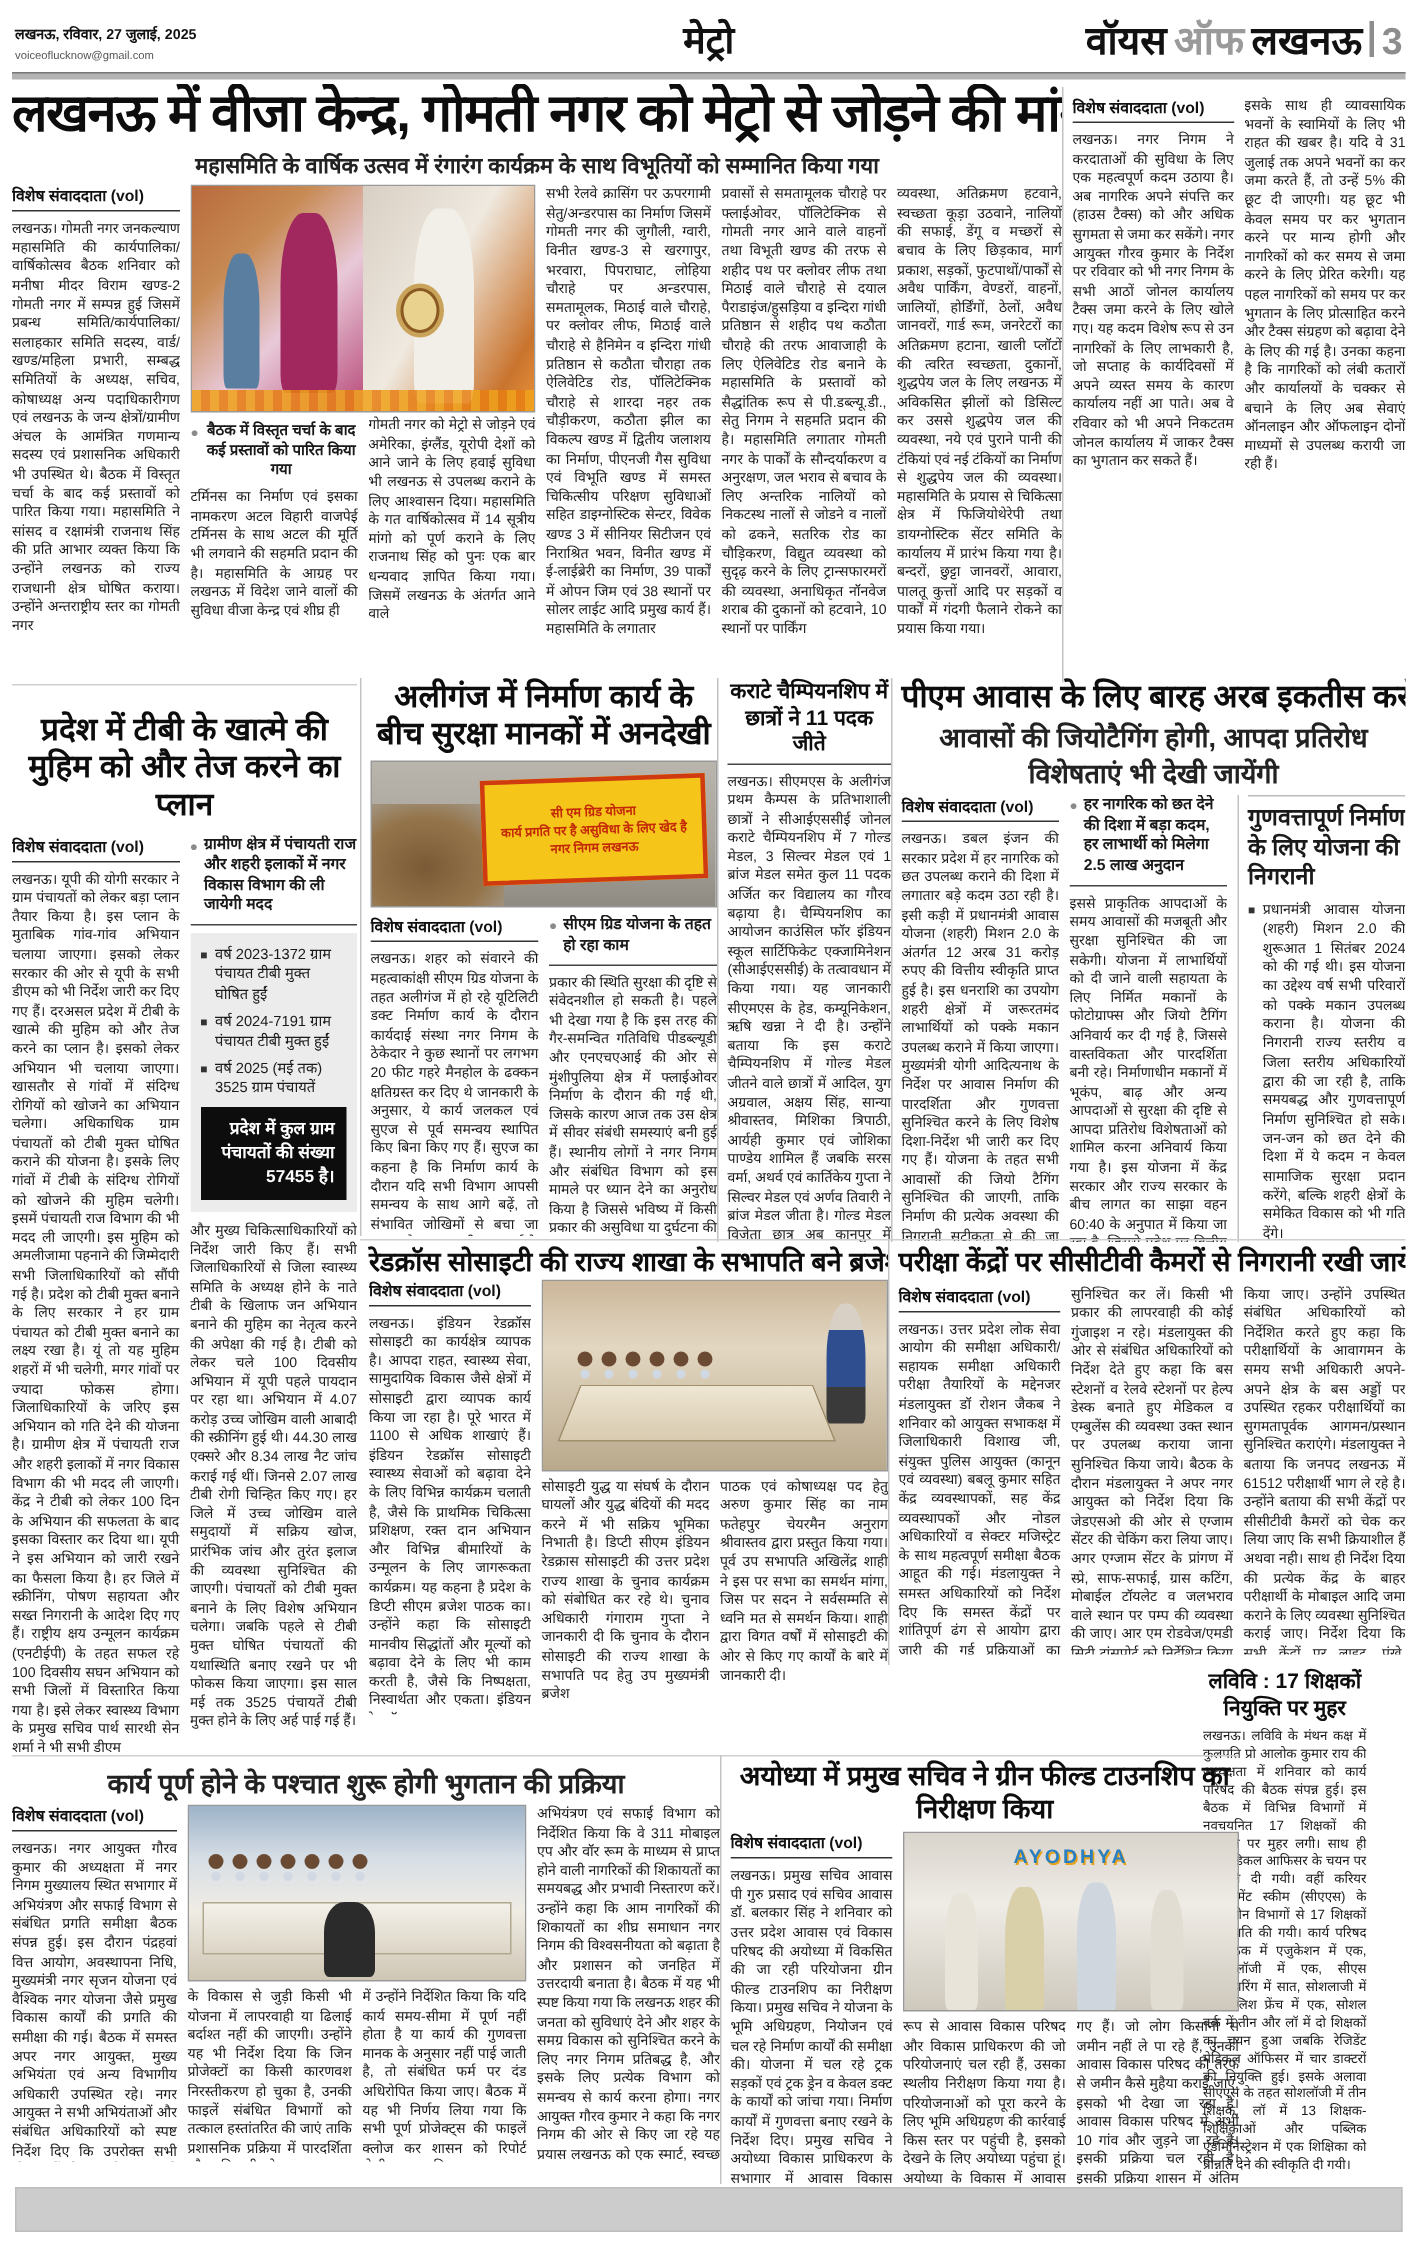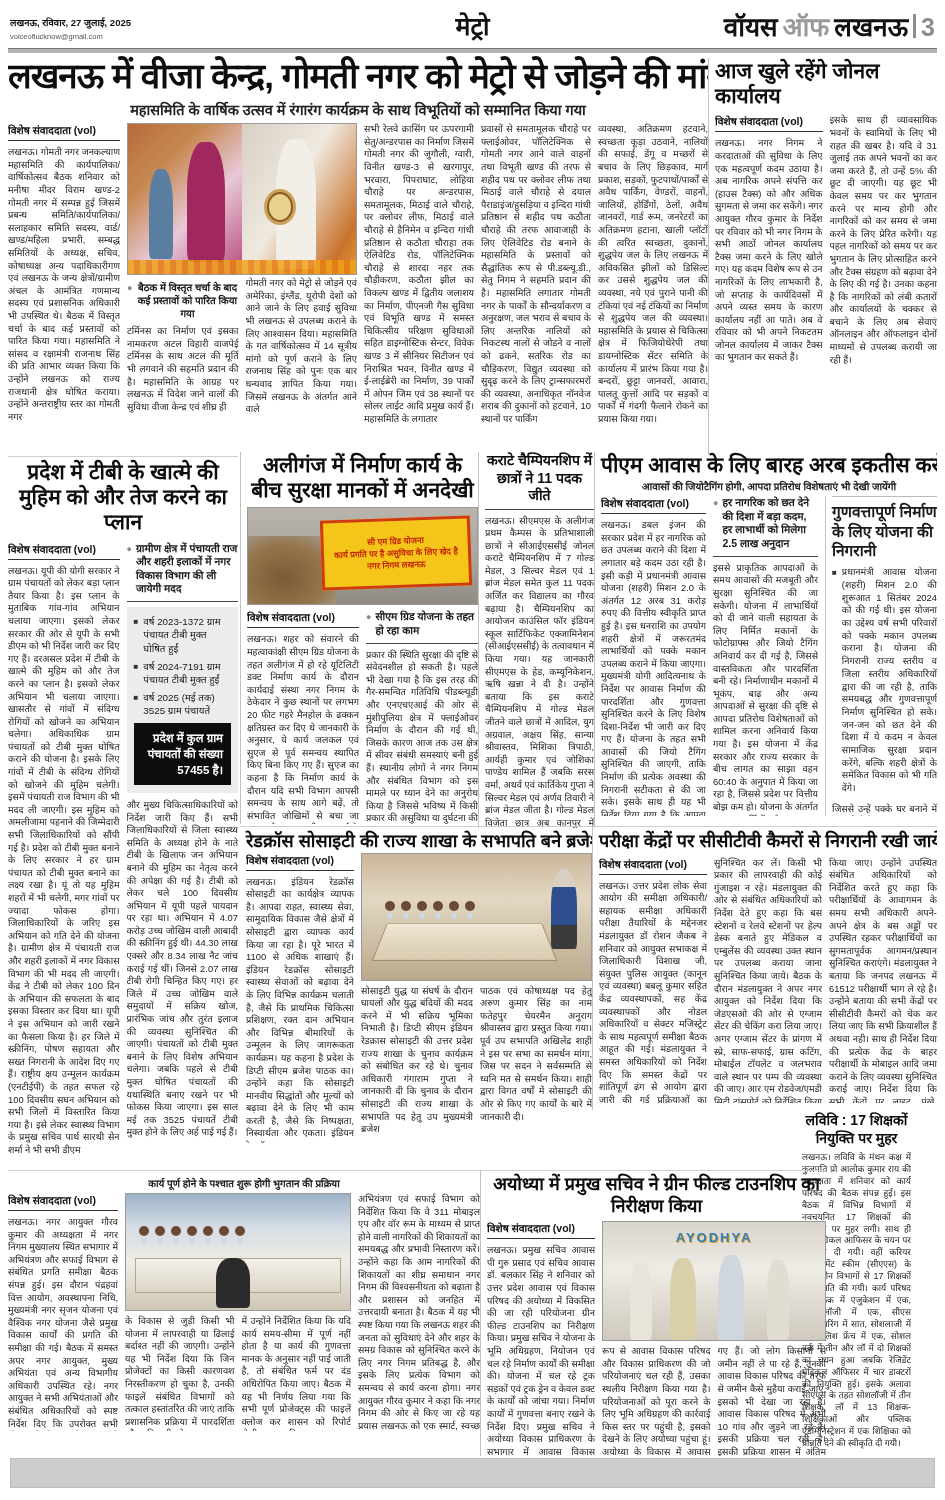--- a/index.html
+++ b/index.html
@@ -26,21 +26,21 @@
   .mast-rule { position:absolute; left:8px; right:8px; top:48px; height:5px;
     background:#b3b3b3; border-top:1px solid #777; }
 
   
   .hl-xl { font-size:35px; font-weight:900; letter-spacing:-1px; color:#0d0d0d;
     white-space:nowrap; line-height:1.15; }
   .hl-lg { font-size:21px; font-weight:900; color:#0d0d0d; line-height:1.2; }
   .hl-md { font-size:18px; font-weight:900; color:#0d0d0d; line-height:1.2; }
   .hl-sm { font-size:14px; font-weight:900; color:#0d0d0d; line-height:1.25; }
   .subhead { font-size:14.5px; font-weight:700; color:#222; text-align:center; margin:3px 0 4px; }
-  .subhead-sm { font-size:10px; font-weight:700; color:#222; text-align:center; margin:2px 0 3px; }
+  .subhead-sm { font-size:18px; font-weight:700; color:#222; text-align:center; margin:2px 0 3px; }
   .byline { font-size:10.5px; font-weight:bold; color:#111;
     border-bottom:1.5px solid #333; padding-bottom:3px; margin-bottom:5px; }
   .cols { display:flex; gap:7px; }
   .col { flex:1; overflow:hidden; }
   .bodytext { font-size:9.4px; line-height:1.34; text-align:justify; color:#1b1b1b; }
   .bullet-lead { display:flex; gap:4px; font-size:10.5px; font-weight:bold; line-height:1.3;
     margin-bottom:5px; border-bottom:1px solid #444; padding-bottom:5px; }
   .dot { color:#8a8a8a; font-size:9px; line-height:1.6; }
   .caption { display:flex; gap:4px; font-size:10px; font-weight:bold; line-height:1.3;
     text-align:center; margin:4px 0 5px; }
@@ -147,31 +147,30 @@
         </div>
       </div>
     </div>
     <div class="col bodytext">सभी रेलवे क्रासिंग पर ऊपरगामी सेतु/अन्डरपास का निर्माण जिसमें गोमती नगर की जुगौली, ग्वारी, विनीत खण्ड-3 से खरगापुर, भरवारा, पिपराघाट, लोहिया चौराहे पर अन्डरपास, समतामूलक, मिठाई वाले चौराहे, पर क्लोवर लीफ, मिठाई वाले चौराहे से हैनिमेन व इन्दिरा गांधी प्रतिष्ठान से कठौता चौराहा तक ऐलिवेटिड रोड, पॉलिटेक्निक चौराहे से शारदा नहर तक चौड़ीकरण, कठौता झील का विकल्प खण्ड में द्वितीय जलाशय का निर्माण, पीएनजी गैस सुविधा एवं विभूति खण्ड में समस्त चिकित्सीय परिक्षण सुविधाओं सहित डाइग्नोस्टिक सेन्टर, विवेक खण्ड 3 में सीनियर सिटीजन एवं निराश्रित भवन, विनीत खण्ड में ई-लाईब्रेरी का निर्माण, 39 पार्कों में ओपन जिम एवं 38 स्थानों पर सोलर लाईट आदि प्रमुख कार्य हैं। महासमिति के लगातार</div>
     <div class="col bodytext">प्रवासों से समतामूलक चौराहे पर फ्लाईओवर, पॉलिटेक्निक से गोमती नगर आने वाले वाहनों तथा विभूती खण्ड की तरफ से शहीद पथ पर क्लोवर लीफ तथा मिठाई वाले चौराहे से दयाल पैराडाइंज/हुसड़िया व इन्दिरा गांधी प्रतिष्ठान से शहीद पथ कठौता चौराहे की तरफ आवाजाही के लिए ऐलिवेटिड रोड बनाने के महासमिति के प्रस्तावों को सैद्धांतिक रूप से पी.डब्ल्यू.डी., सेतु निगम ने सहमति प्रदान की है। महासमिति लगातार गोमती नगर के पार्कों के सौन्दर्याकरण व अनुरक्षण, जल भराव से बचाव के लिए अन्तरिक नालियों को निकटस्थ नालों से जोडने व नालों को ढकने, सतरिक रोड का चौड़िकरण, विद्युत व्यवस्था को सुदृढ़ करने के लिए ट्रान्सफारमरों की व्यवस्था, अनाधिकृत नॉनवेज शराब की दुकानों को हटवाने, 10 स्थानों पर पार्किंग</div>
     <div class="col bodytext">व्यवस्था, अतिक्रमण हटवाने, स्वच्छता कूड़ा उठवाने, नालियों की सफाई, डेंगू व मच्छरों से बचाव के लिए छिड़काव, मार्ग प्रकाश, सड़कों, फुटपाथों/पार्कों से अवैध पार्किंग, वेण्डरों, वाहनों, जालियों, होर्डिंगों, ठेलों, अवैध जानवरों, गार्ड रूम, जनरेटरों का अतिक्रमण हटाना, खाली प्लॉटों की त्वरित स्वच्छता, दुकानों, शुद्धपेय जल के लिए लखनऊ में अविकसित झीलों को डिसिल्ट कर उससे शुद्धपेय जल की व्यवस्था, नये एवं पुराने पानी की टंकियां एवं नई टंकियों का निर्माण से शुद्धपेय जल की व्यवस्था। महासमिति के प्रयास से चिकित्सा क्षेत्र में फिजियोथेरेपी तथा डायग्नोस्टिक सेंटर समिति के कार्यालय में प्रारंभ किया गया है। बन्दरों, छुट्टा जानवरों, आवारा, पालतू कुत्तों आदि पर सड़कों व पार्कों में गंदगी फैलाने रोकने का प्रयास किया गया।</div>
   </div>
 </div>
 
 <div class="sec vsep" style="left:708px; top:58px; width:229px; height:397px;">
-  <div class="hl-lg">आज खुले रहेंगे जोनल कार्यालय</div>
   <div class="cols" style="margin-top:6px; height:350px;">
     <div class="col">
       <div class="byline">विशेष संवाददाता (vol)</div>
       <div class="bodytext">लखनऊ। नगर निगम ने करदाताओं की सुविधा के लिए एक महत्वपूर्ण कदम उठाया है। अब नागरिक अपने संपत्ति कर (हाउस टैक्स) को और अधिक सुगमता से जमा कर सकेंगे। नगर आयुक्त गौरव कुमार के निर्देश पर रविवार को भी नगर निगम के सभी आठों जोनल कार्यालय टैक्स जमा करने के लिए खोले गए। यह कदम विशेष रूप से उन नागरिकों के लिए लाभकारी है, जो सप्ताह के कार्यदिवसों में अपने व्यस्त समय के कारण कार्यालय नहीं आ पाते। अब वे रविवार को भी अपने निकटतम जोनल कार्यालय में जाकर टैक्स का भुगतान कर सकते हैं।</div>
     </div>
     <div class="col bodytext">इसके साथ ही व्यावसायिक भवनों के स्वामियों के लिए भी राहत की खबर है। यदि वे 31 जुलाई तक अपने भवनों का कर जमा करते हैं, तो उन्हें 5% की छूट दी जाएगी। यह छूट भी केवल समय पर कर भुगतान करने पर मान्य होगी और नागरिकों को कर समय से जमा करने के लिए प्रेरित करेगी। यह पहल नागरिकों को समय पर कर भुगतान के लिए प्रोत्साहित करने और टैक्स संग्रहण को बढ़ावा देने के लिए की गई है। उनका कहना है कि नागरिकों को लंबी कतारों और कार्यालयों के चक्कर से बचाने के लिए अब सेवाएं ऑनलाइन और ऑफलाइन दोनों माध्यमों से उपलब्ध करायी जा रही हैं।</div>
   </div>
 </div>
 
-<div class="sec" style="left:8px; top:456px; width:230px; height:712px; border-top:1px solid #cfcfcf; padding-top:2px;">
+<div class="sec" style="left:8px; top:456px; width:230px; height:712px; border-top:1px solid #cfcfcf; padding-top:17px;">
   <div class="hl-lg" style="text-align:center;">प्रदेश में टीबी के खात्मे की मुहिम को और तेज करने का प्लान</div>
   <div class="cols" style="margin-top:7px; height:640px;">
     <div class="col">
       <div class="byline">विशेष संवाददाता (vol)</div>
       <div class="bodytext">लखनऊ। यूपी की योगी सरकार ने ग्राम पंचायतों को लेकर बड़ा प्लान तैयार किया है। इस प्लान के मुताबिक गांव-गांव अभियान चलाया जाएगा। इसको लेकर सरकार की ओर से यूपी के सभी डीएम को भी निर्देश जारी कर दिए गए हैं। दरअसल प्रदेश में टीबी के खात्मे की मुहिम को और तेज करने का प्लान है। इसको लेकर अभियान भी चलाया जाएगा। खासतौर से गांवों में संदिग्ध रोगियों को खोजने का अभियान चलेगा। अधिकाधिक ग्राम पंचायतों को टीबी मुक्त घोषित कराने की योजना है। इसके लिए गांवों में टीबी के संदिग्ध रोगियों को खोजने की मुहिम चलेगी। इसमें पंचायती राज विभाग की भी मदद ली जाएगी। इस मुहिम को अमलीजामा पहनाने की जिम्मेदारी सभी जिलाधिकारियों को सौंपी गई है। प्रदेश को टीबी मुक्त बनाने के लिए सरकार ने हर ग्राम पंचायत को टीबी मुक्त बनाने का लक्ष्य रखा है। यूं तो यह मुहिम शहरों में भी चलेगी, मगर गांवों पर ज्यादा फोकस होगा। जिलाधिकारियों के जरिए इस अभियान को गति देने की योजना है। ग्रामीण क्षेत्र में पंचायती राज और शहरी इलाकों में नगर विकास विभाग की भी मदद ली जाएगी। केंद्र ने टीबी को लेकर 100 दिन के अभियान की सफलता के बाद इसका विस्तार कर दिया था। यूपी ने इस अभियान को जारी रखने का फैसला किया है। हर जिले में स्क्रीनिंग, पोषण सहायता और सख्त निगरानी के आदेश दिए गए हैं। राष्ट्रीय क्षय उन्मूलन कार्यक्रम (एनटीईपी) के तहत सफल रहे 100 दिवसीय सघन अभियान को सभी जिलों में विस्तारित किया गया है। इसे लेकर स्वास्थ्य विभाग के प्रमुख सचिव पार्थ सारथी सेन शर्मा ने भी सभी डीएम</div>
     </div>
     <div class="col">
       <div class="bullet-lead">
         <span class="dot">●</span>
         <span>ग्रामीण क्षेत्र में पंचायती राज और शहरी इलाकों में नगर विकास विभाग की ली जायेगी मदद</span>

